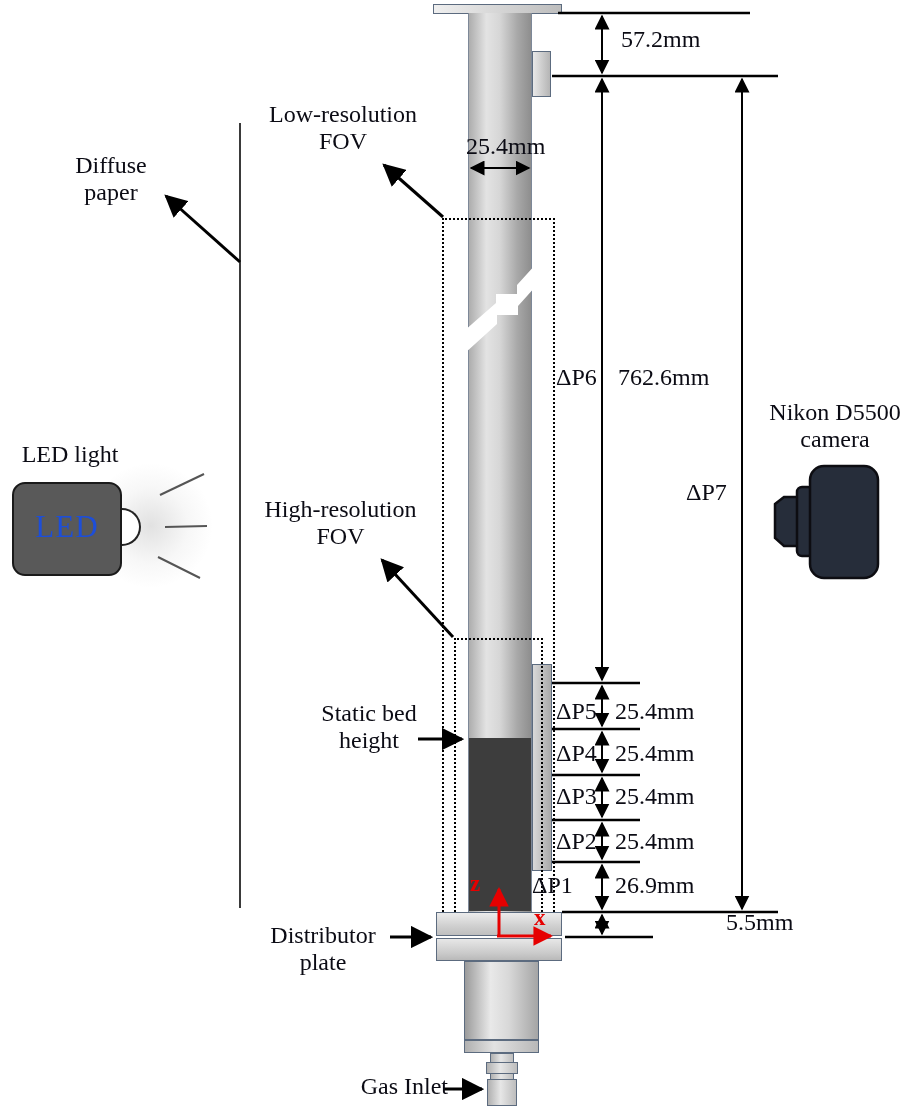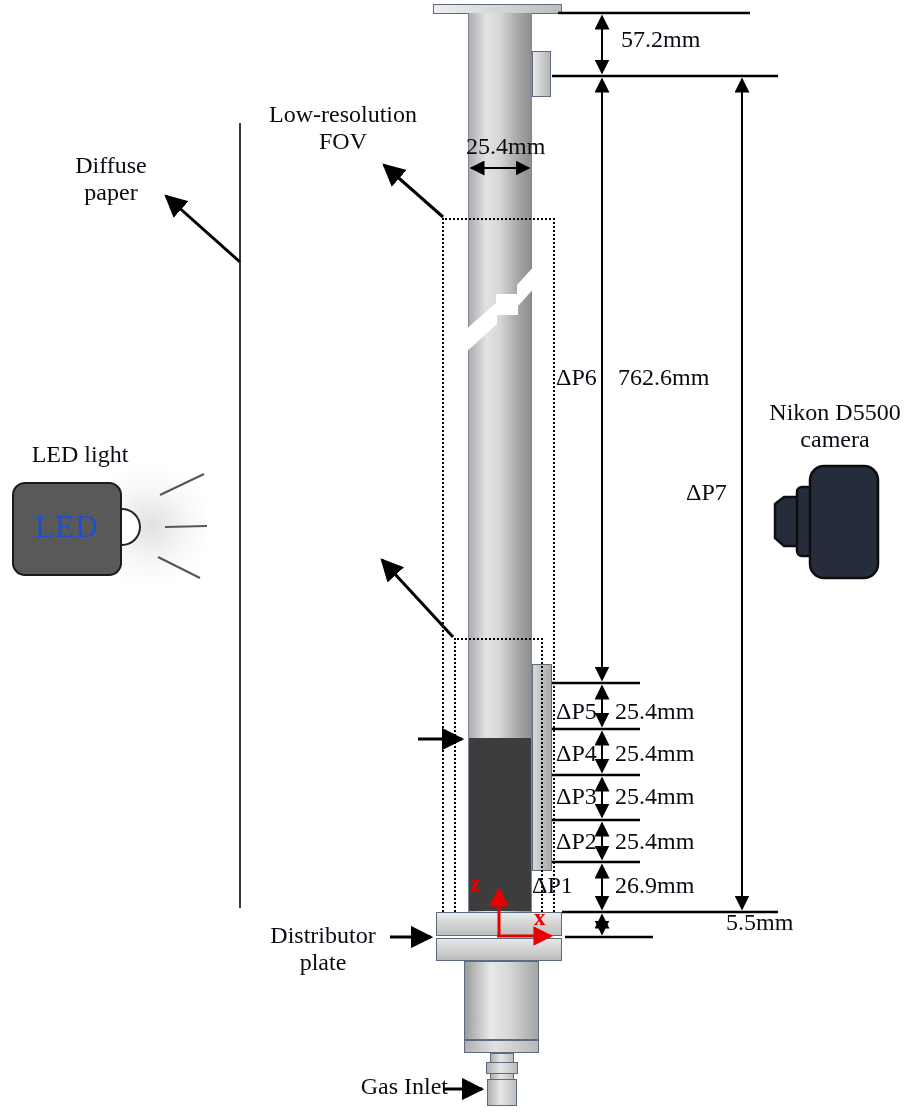--- a/index.html
+++ b/index.html
@@ -110,23 +110,25 @@
       <polygon points="775,504 784,497 799,497 799,546 784,546 775,538"></polygon>
       <rect x="797" y="487" width="16" height="69" rx="5"></rect>
       <rect x="810" y="466" width="68" height="112" rx="14"></rect>
     </g>
   </svg>
 
   <div class="lbl z4" style="left:55px;top:152px;width:112px;">Diffuse paper</div>
 
   <div class="lbl z4" style="left:252px;top:101px;width:182px;">Low-resolution FOV</div>
 
+  <div class="lbl z4" style="left:248px;top:496px;width:185px;">High-resolution FOV</div>
 
-  <div class="lbl z4" style="left:18px;top:441px;width:124px;">LED light</div>
+  <div class="lbl z4" style="left:8px;top:441px;width:124px;">LED light</div>
 
+  <div class="lbl z4" style="left:305px;top:700px;width:128px;">Static bed height</div>
 
   <div class="lbl z4" style="left:256px;top:922px;width:134px;">Distributor plate</div>
 
   <div class="lbl z4" style="left:338px;top:1073px;width:110px;white-space:nowrap;text-align:right;">Gas Inlet</div>
 
   <div class="lbl z4" style="left:750px;top:399px;width:170px;">Nikon D5500 camera</div>
 
   <div class="dimlbl z4" style="left:621px;top:26px;">57.2mm</div>
   <div class="dimlbl z4" style="left:466px;top:133px;">25.4mm</div>
   <div class="dimlbl z4" style="left:556px;top:364px;">ΔP6</div>

